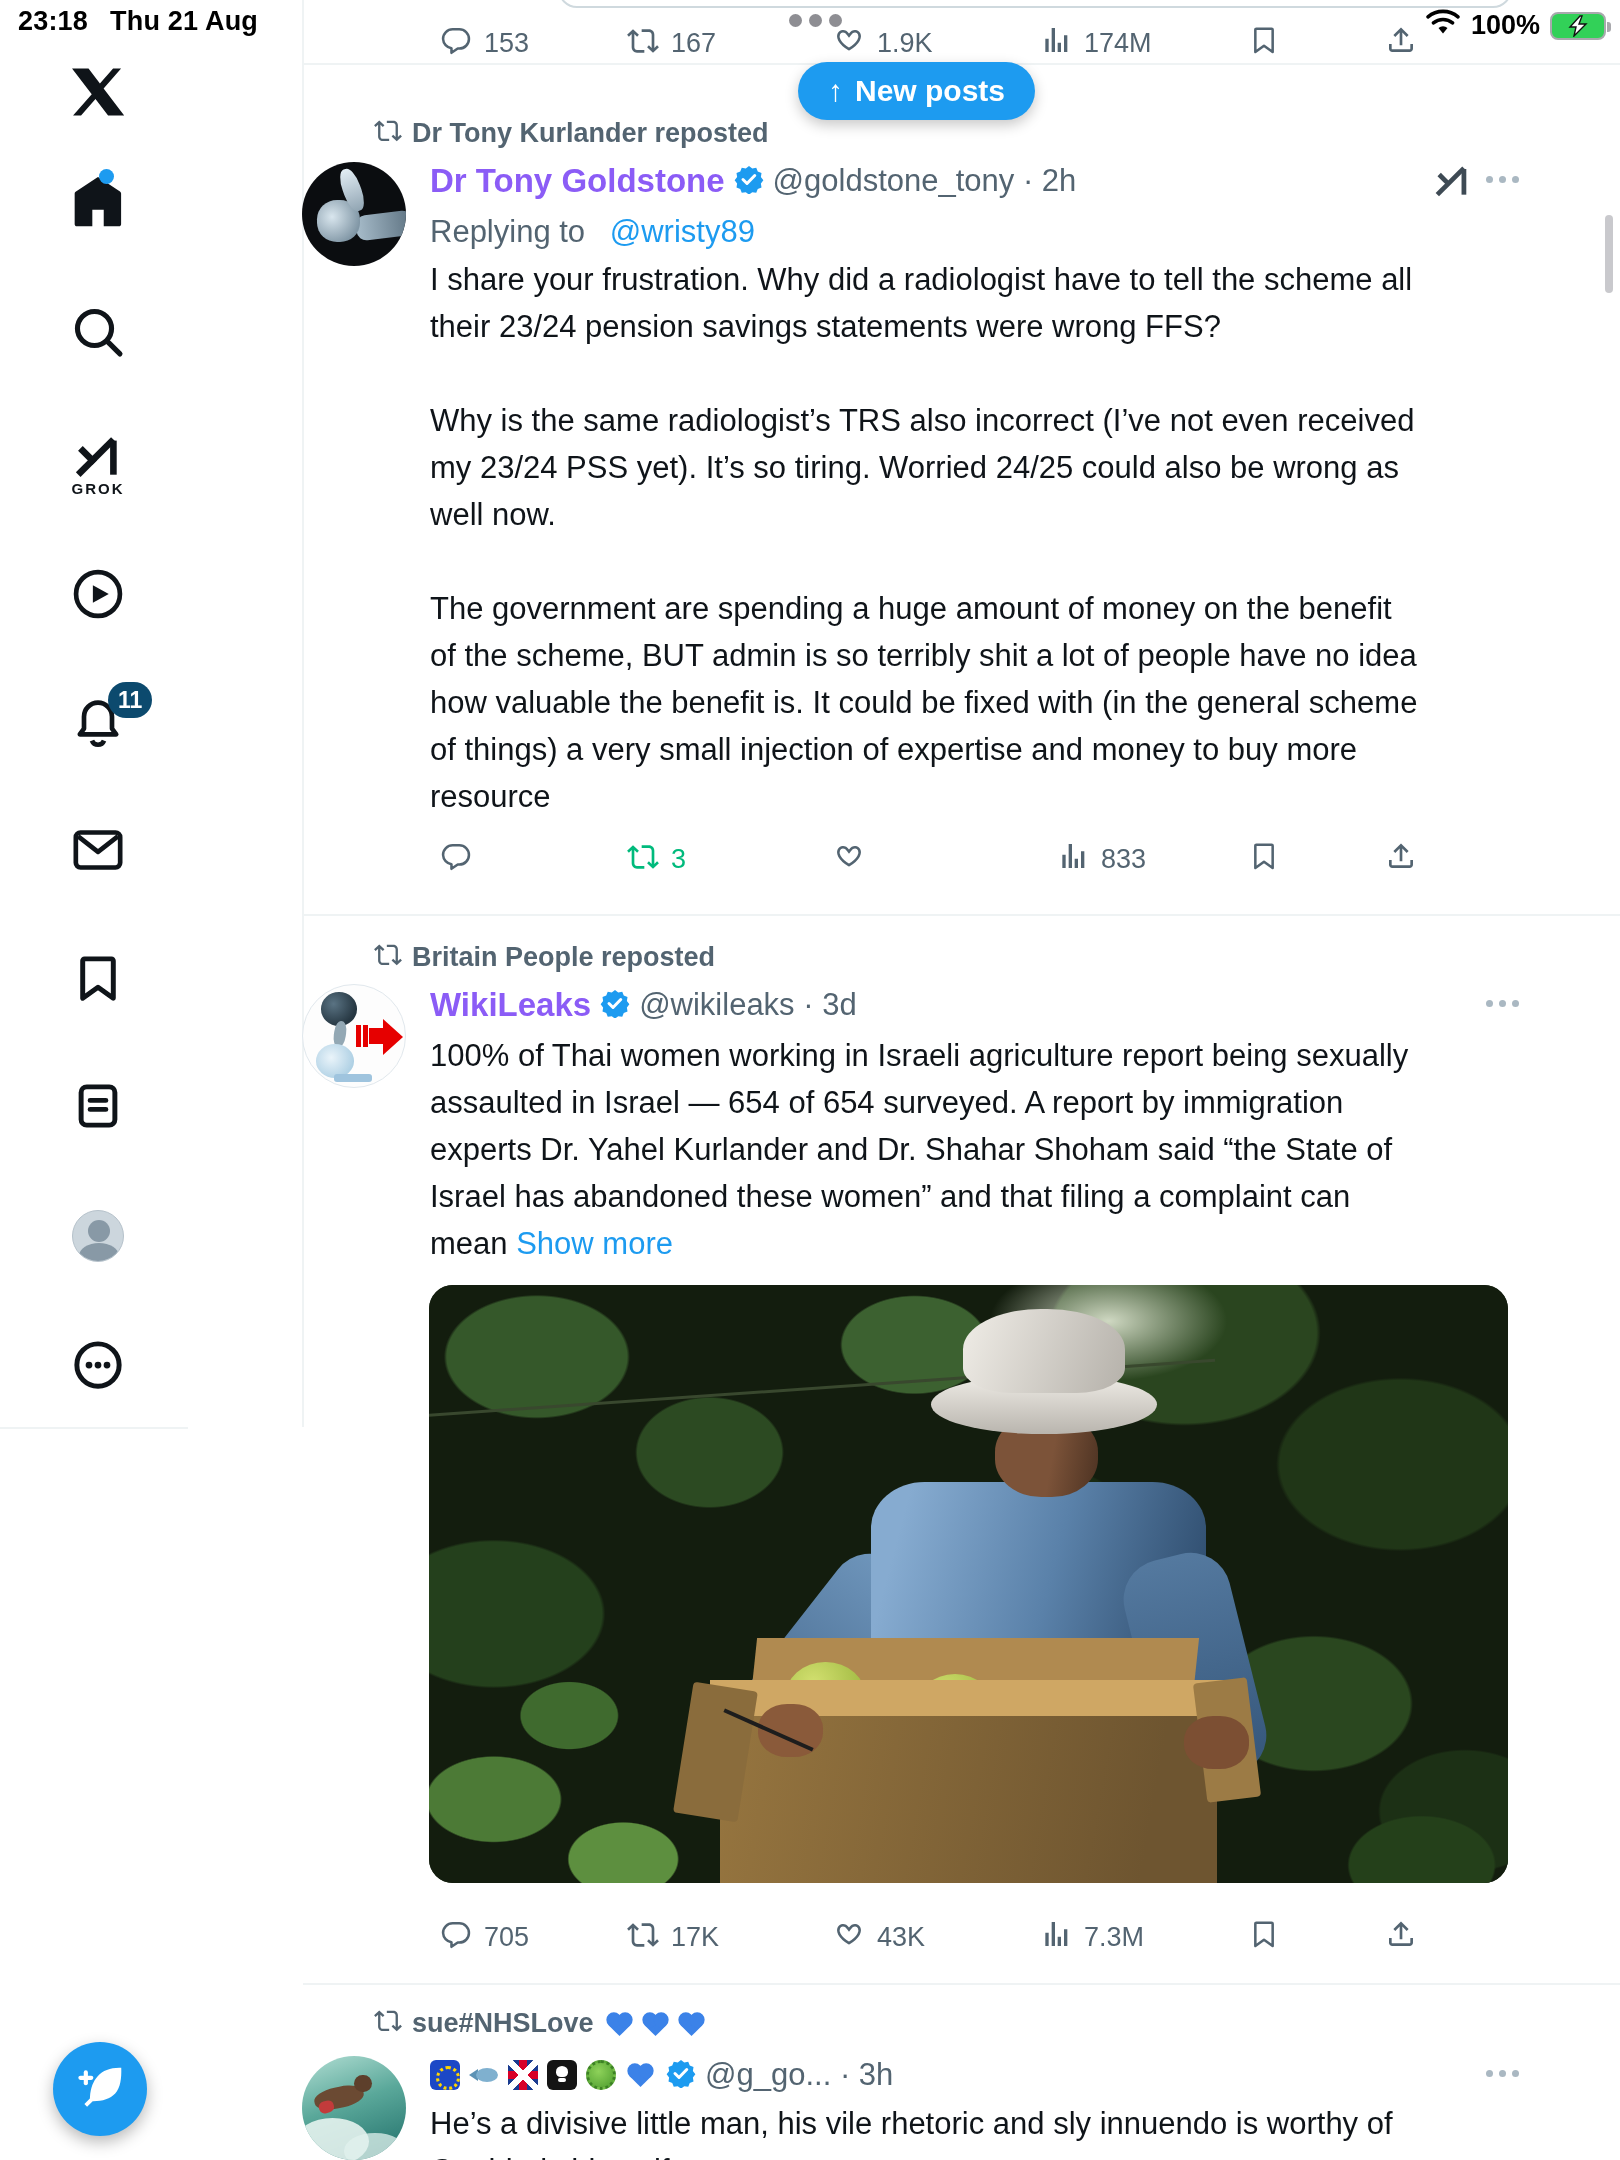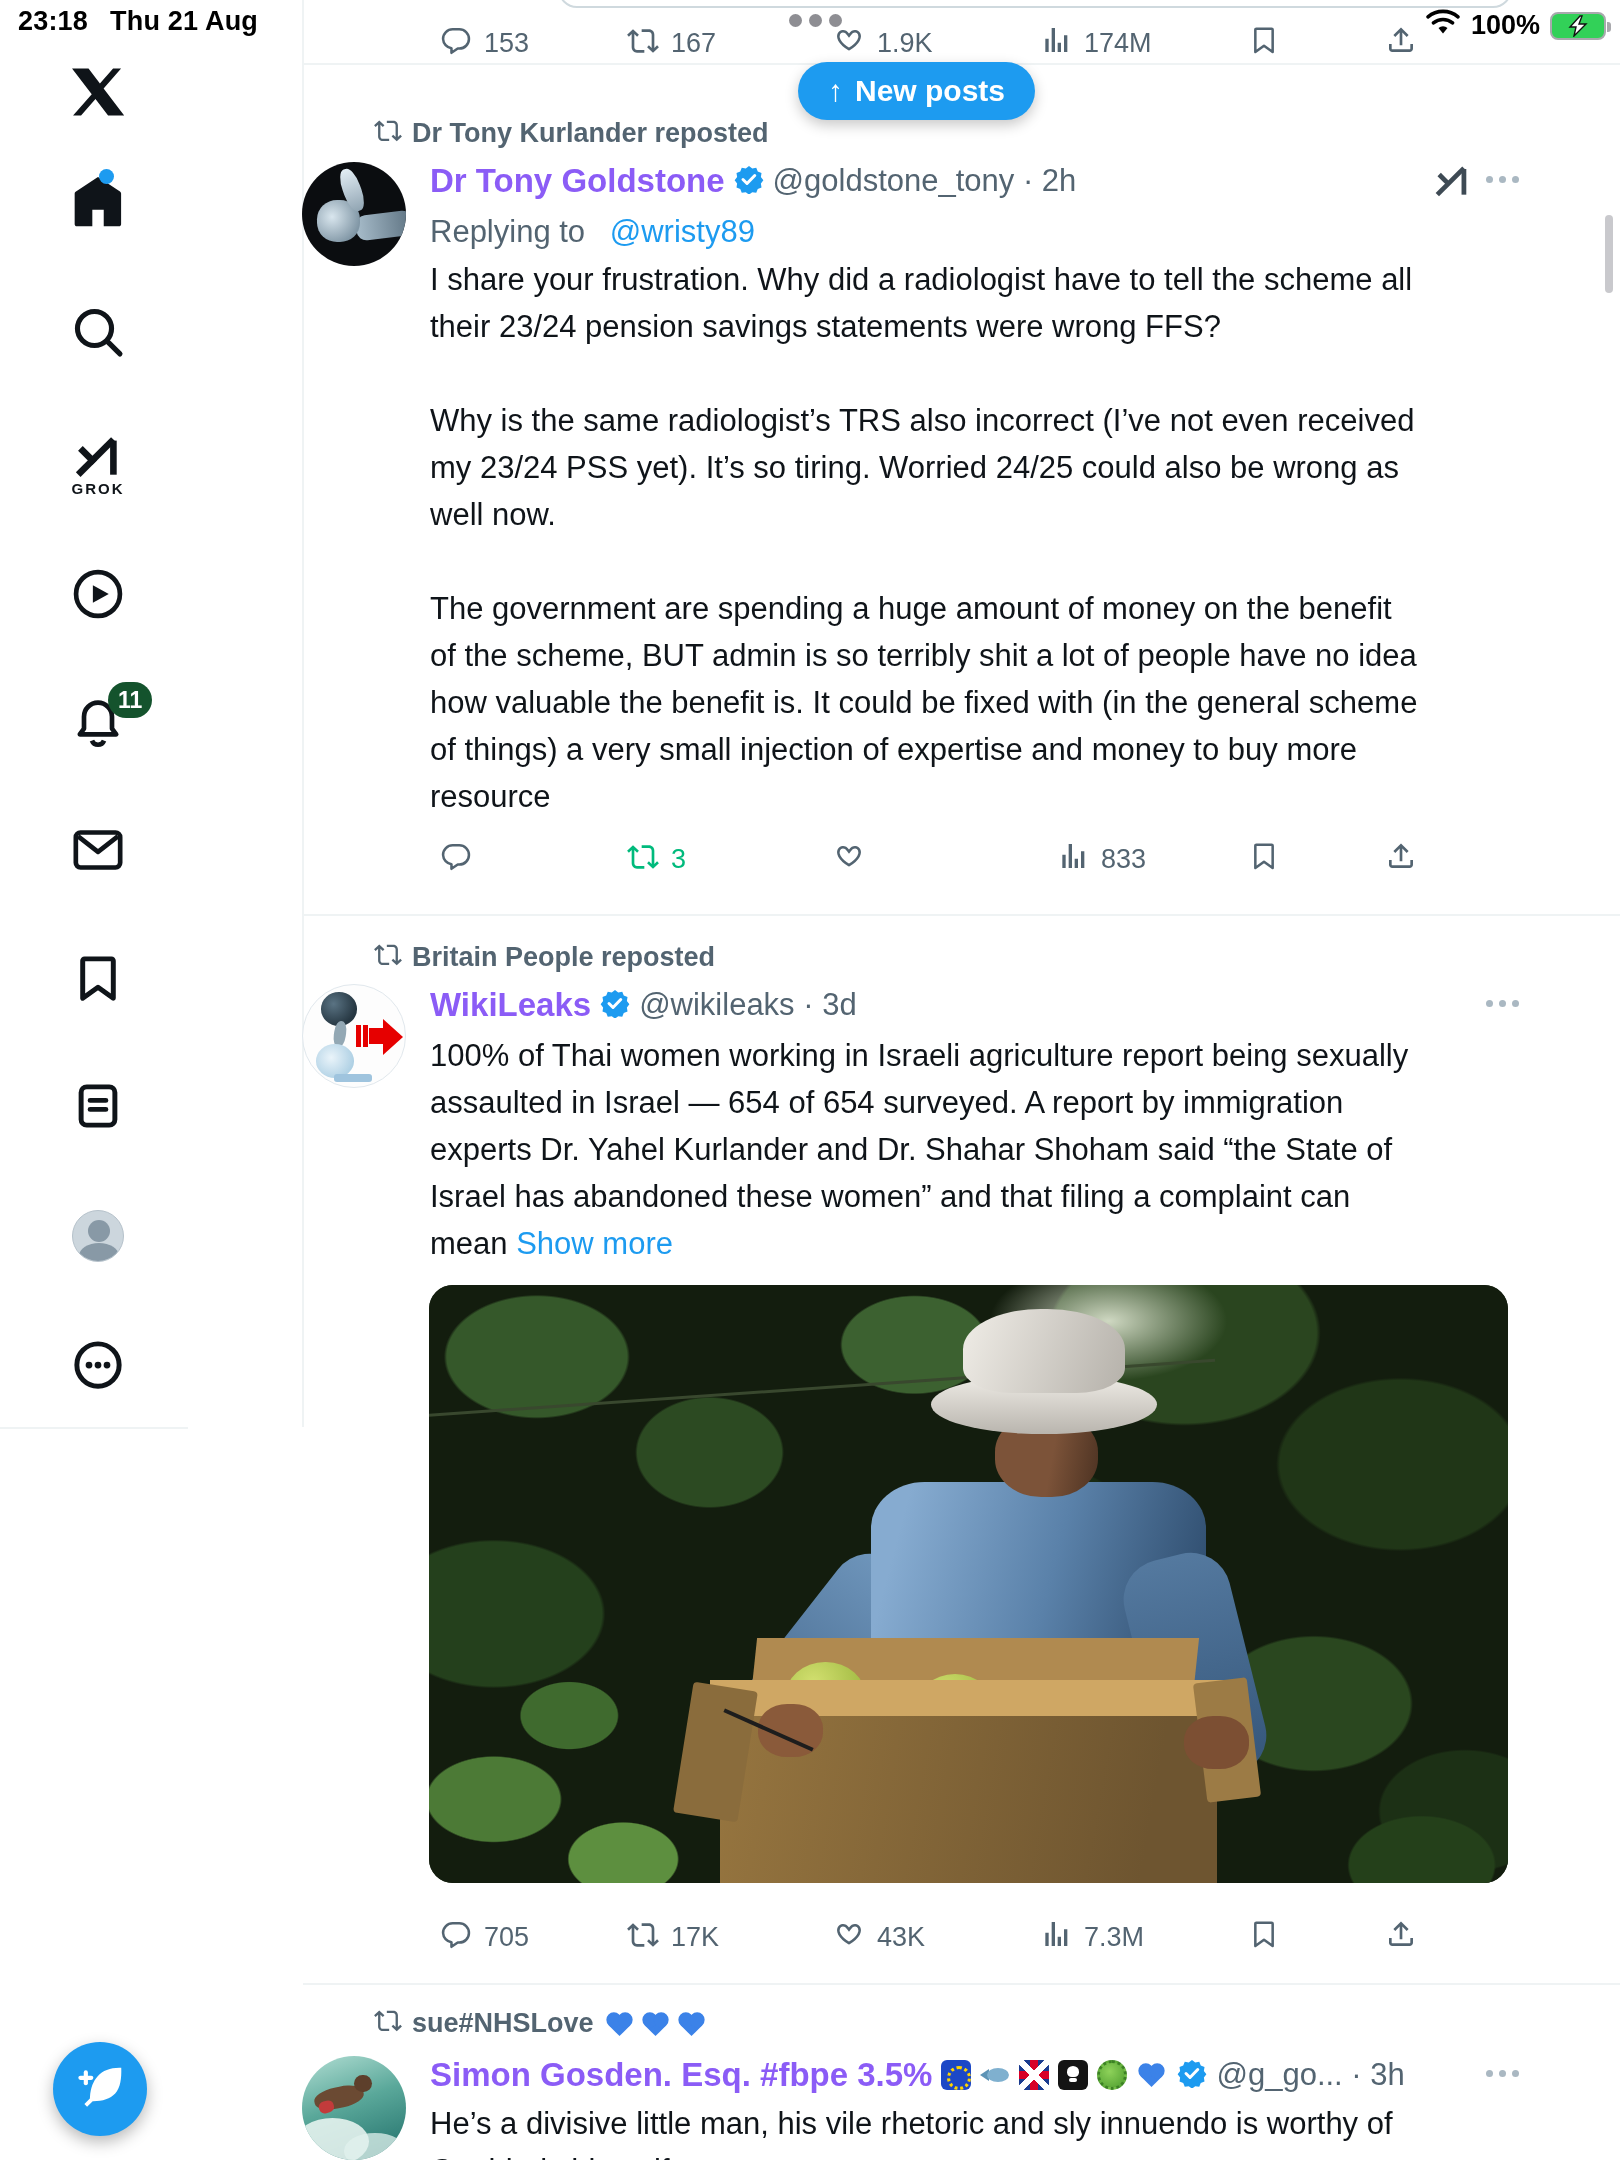--- a/index.html
+++ b/index.html
@@ -16,21 +16,21 @@
   .battery:after { content:""; position:absolute; right:-7px; top:8px; width:4px; height:10px; background:#a9a9ad; border-radius:0 3px 3px 0; }
   .mt-dots { position:absolute; left:789px; top:14px; display:flex; gap:7px; }
   .mt-dots i { width:13px; height:13px; border-radius:50%; background:#8e8e93; }
 
   
   .side-item { position:absolute; left:56px; width:84px; display:flex; justify-content:center; }
   .side-item svg { display:block; }
   .v-divider { position:absolute; left:302px; top:0; width:2px; height:1427px; background:#eff3f4; }
   .h-divider-side { position:absolute; left:0; top:1427px; width:188px; height:2px; background:#eff3f4; }
   .home-dot { position:absolute; right:12px; top:-6px; width:15px; height:15px; border-radius:50%; background:#1d9bf0; }
-  .badge { position:absolute; left:38px; top:-12px; min-width:44px; height:36px; background:#14532d; color:#fff;
+  .badge { position:absolute; left:38px; top:-12px; min-width:44px; height:36px; background:#0c4a6e; color:#fff;
            border-radius:20px; font-size:23px; font-weight:700; display:flex; align-items:center; justify-content:center; padding:0 10px; }
   .grok-word { font-size:15px; font-weight:700; letter-spacing:2px; color:#0f1419; text-align:center; margin-top:2px; }
   .profile-ava { width:52px; height:52px; border-radius:50%; background:#ccd6dd; position:relative; overflow:hidden; border:1px solid #b6c2cb; }
   .profile-ava .head { position:absolute; left:15px; top:9px; width:22px; height:22px; border-radius:50%; background:#8899a6; }
   .profile-ava .shoulders { position:absolute; left:6px; top:32px; width:40px; height:26px; border-radius:50% 50% 0 0; background:#8899a6; }
   .compose-btn { position:absolute; left:53px; top:2042px; width:94px; height:94px; border-radius:50%; background:#1d9bf0;
                  display:flex; align-items:center; justify-content:center; box-shadow:0 6px 16px rgba(0,0,0,.28); }
 
   
   .card-bottom-edge { position:absolute; left:558px; top:-30px; width:954px; height:38px; border:2px solid #cfd9de; border-radius:22px; }
@@ -523,21 +523,20 @@
     </span>
 </div>
 <div class="avatar ava-sea" style="top:2056px">
   <i class="foam1"></i>
     <i class="foam2"></i>
     <i class="body"></i>
     <i class="head"></i>
     <i class="trunk"></i>
 </div>
 <div class="name-row" style="top:2054px">
-  <span class="name">Simon Gosden. Esq. #fbpe 3.5%</span>
   <span class="em em-eu"></span>
   <span class="em em-fish">
       <i class="ft"></i>
       <i class="fb"></i>
     </span>
   <span class="em em-uk"></span>
   <span class="em em-pirate"></span>
   <span class="em em-microbe"></span>
   <span class="em em-heart">
       <i class="hl"></i>

